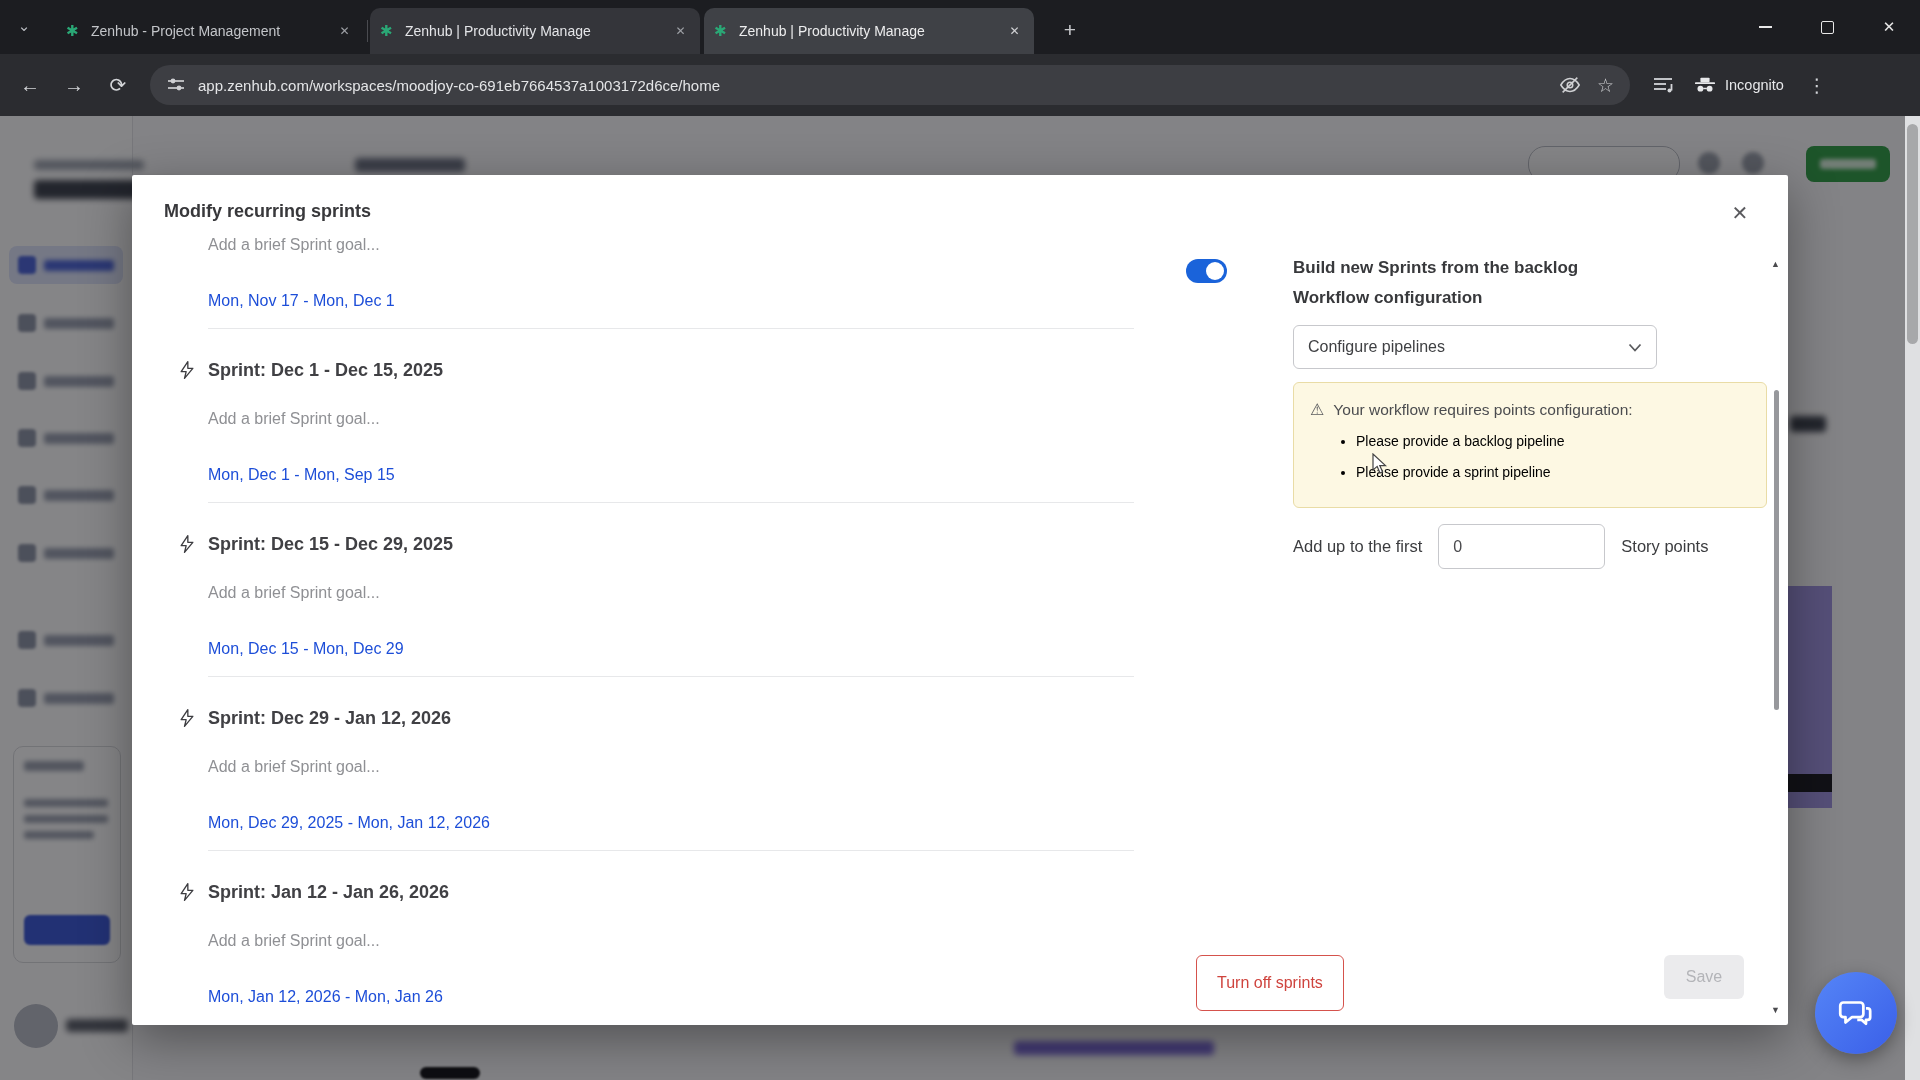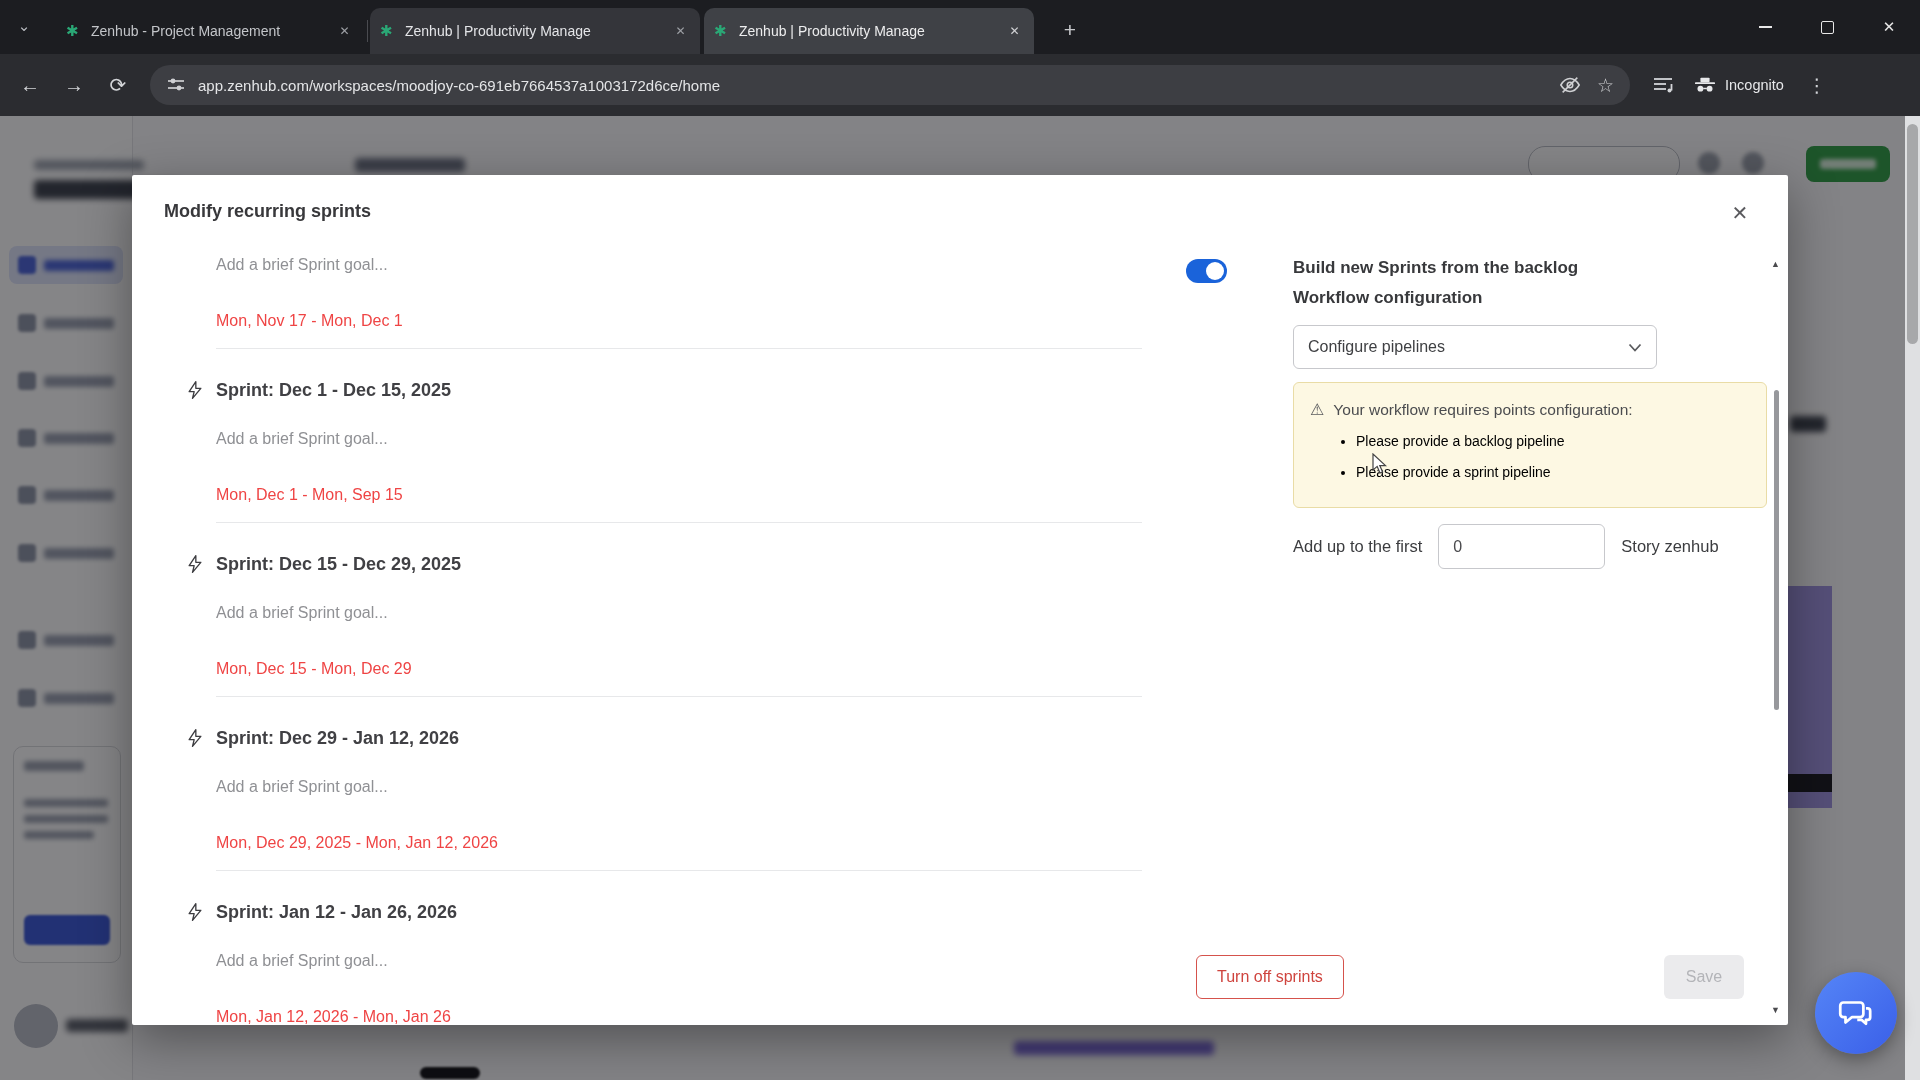--- a/index.html
+++ b/index.html
@@ -59,23 +59,23 @@
   .purple-bar{position:absolute;left:1786px;top:658px;width:46px;height:18px;background:#17171c;}
   .overlay{position:absolute;left:0;top:0;width:1920px;height:964px;background:rgba(12,12,16,0.5);}
   .pagescroll{position:absolute;right:0;top:0;width:15px;height:964px;background:#dfe0e2;}
   .pagescroll .thumb{position:absolute;left:2px;top:8px;width:11px;height:220px;border-radius:6px;background:#a7a8aa;}
 
   
   .modal{position:absolute;left:132px;top:59px;width:1656px;height:850px;background:#fff;border-radius:2px;box-shadow:0 14px 50px rgba(0,0,0,.38);overflow:hidden;}
   .modal-title{position:absolute;left:32px;top:26px;font-size:18px;font-weight:700;color:#38383b;}
   .modal-close{position:absolute;right:34px;top:24px;font-size:20px;color:#5a5a5e;width:28px;height:28px;display:flex;align-items:center;justify-content:center;}
 
-  .sprint-col{position:absolute;left:84px;top:0;width:926px;padding-top:80px;box-sizing:border-box;}
+  .sprint-col{position:absolute;left:76px;top:0;width:926px;padding-top:60px;box-sizing:border-box;}
   .sprint-goal{font-size:16px;color:#8f9094;margin-bottom:36px;line-height:20px;}
-  .sprint-range{font-size:16px;color:#ef4444;margin-bottom:17px;line-height:20px;}
+  .sprint-range{font-size:16px;color:#1d4ed8;margin-bottom:17px;line-height:20px;}
   .hdivider{height:1px;background:#e7e8ea;margin-bottom:30px;}
   .sprint-title-row{position:relative;margin-bottom:27px;line-height:22px;}
   .sprint-title{font-size:18px;font-weight:700;color:#404044;}
   .bolt{position:absolute;left:-31px;top:0;}
 
   .toggle{position:absolute;left:1054px;top:84px;width:41px;height:24px;border-radius:12px;background:#1a63da;}
   .toggle-knob{position:absolute;right:3px;top:3px;width:18px;height:18px;border-radius:50%;background:#fff;}
   .settings-col{position:absolute;left:1161px;top:82px;width:500px;}
   .build-label{font-size:17px;font-weight:700;color:#38393c;line-height:21px;margin-bottom:9px;}
   .build-desc{font-size:16px;color:#6a6b6e;line-height:27px;width:478px;margin-bottom:34px;}
@@ -85,21 +85,21 @@
   .warn-title{display:flex;gap:9px;font-size:15.5px;color:#4b4c4f;line-height:24px;margin-bottom:4px;}
   .warn-icon{font-size:16px;color:#5a5b5e;}
   .warn-list{margin:4px;padding-left:42px;color:#000000;font-size:14px;line-height:31px;}
   .limit-row{display:flex;align-items:center;gap:16px;font-size:16.5px;color:#3b3c3f;}
   .limit-input{width:167px;height:45px;border:1px solid #c7c8cc;border-radius:6px;box-sizing:border-box;padding:0 14px;font-size:16px;color:#4a4a4d;font-family:"Liberation Sans",sans-serif;background:#fff;}
 
   .mini-up{position:absolute;right:8px;top:84px;font-size:9px;color:#4a4a4e;}
   .mini-thumb{position:absolute;right:9px;top:215px;width:5px;height:320px;background:#97989c;border-radius:3px;}
   .mini-down{position:absolute;right:8px;top:830px;font-size:9px;color:#4a4a4e;}
 
-  .turnoff{position:absolute;left:1064px;top:780px;height:44px;padding:0 20px;border:1px solid #d5524c;border-radius:6px;background:#fff;color:#cf443e;font-size:16px;display:flex;align-items:center;font-family:"Liberation Sans",sans-serif;}
+  .turnoff{position:absolute;left:1064px;top:780px;height:56px;padding:0 20px;border:1px solid #d5524c;border-radius:6px;background:#fff;color:#cf443e;font-size:16px;display:flex;align-items:center;font-family:"Liberation Sans",sans-serif;}
   .save{position:absolute;left:1532px;top:780px;width:80px;height:44px;border:none;border-radius:6px;background:#ebebed;color:#b3b4b8;font-size:16px;display:flex;align-items:center;justify-content:center;font-family:"Liberation Sans",sans-serif;}
   .cursor{position:absolute;left:1240px;top:278px;}
 
   .chat{position:absolute;left:1815px;top:856px;width:82px;height:82px;border-radius:50%;background:linear-gradient(135deg,#5585f7,#3a5fe8);display:flex;align-items:center;justify-content:center;box-shadow:0 6px 18px rgba(0,0,0,.35);}
 </style>
 </head>
 <body>
 
 <div class="screen">
 
@@ -333,21 +333,21 @@
           </div>
           <ul class="warn-list">
             <li>Please provide a backlog pipeline</li>
             <li>Please provide a sprint pipeline</li>
           </ul>
         </div>
 
         <div class="limit-row">
           <span>Add up to the first</span>
           <input class="limit-input" type="text" value="0" style="">
-          <span>Story zenhub</span>
+          <span>Story points</span>
         </div>
       </div>
 
       <div class="mini-up">▲</div>
       <div class="mini-thumb"></div>
       <div class="mini-down">▼</div>
 
       <button class="turnoff">Turn off sprints</button>
       <button class="save">Save</button>
 

